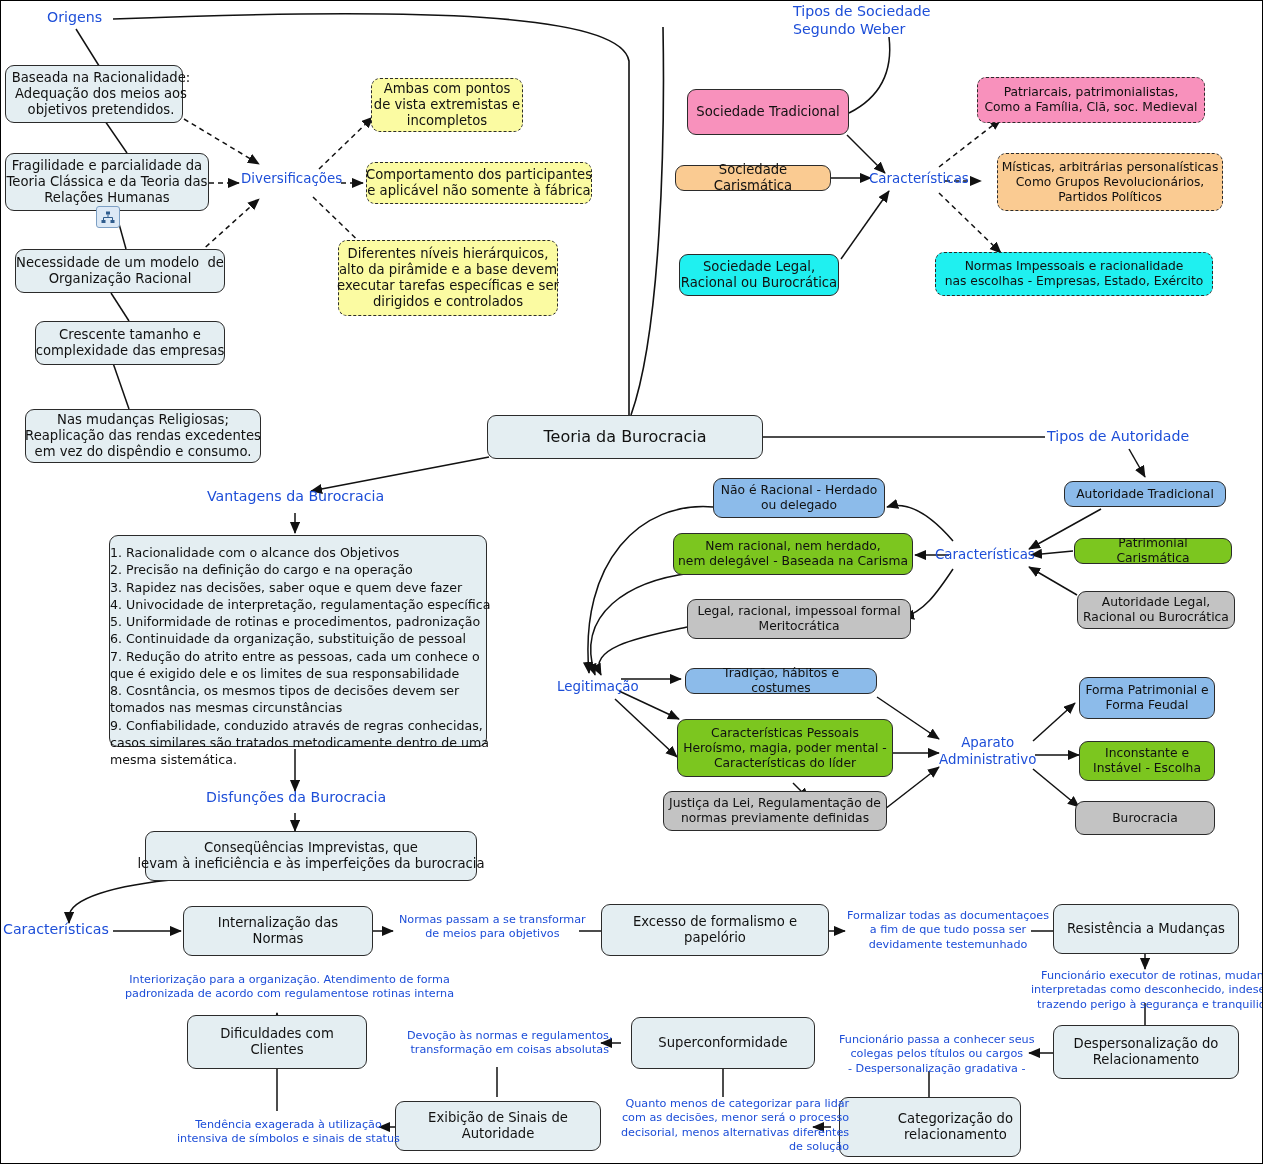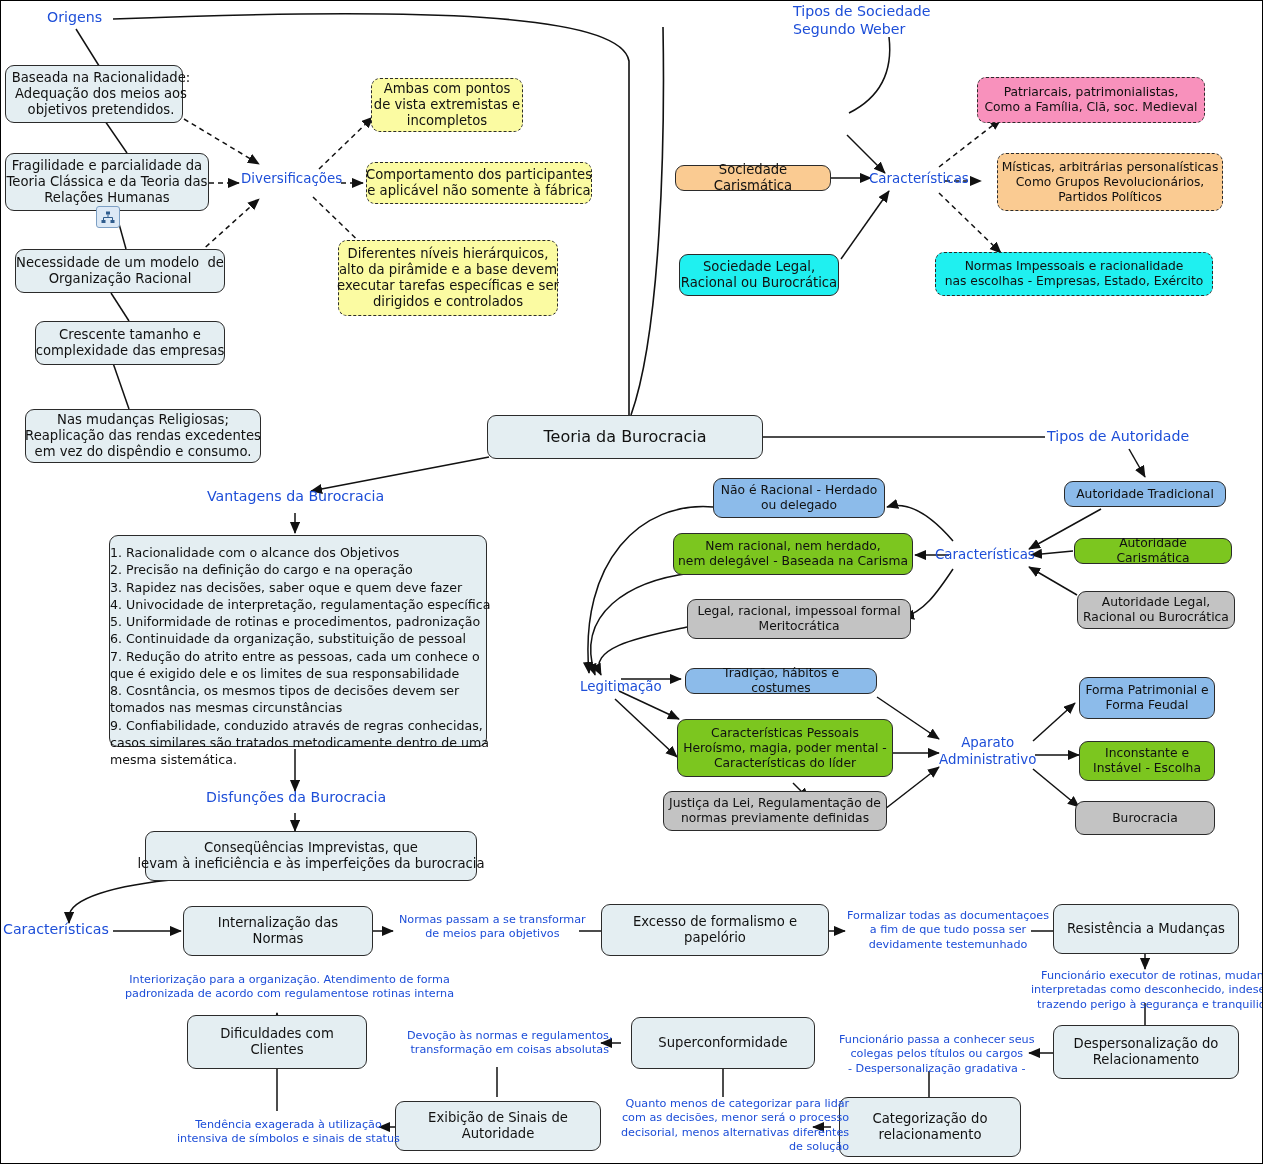--- a/index.html
+++ b/index.html
@@ -190,20 +190,23 @@
   <div class="node yellow dashed" style="left:337px;top:239px;width:220px;height:76px;">
     <span style="white-space: pre;">Diferentes níveis hierárquicos,
 alto da pirâmide e a base devem
 executar tarefas específicas e ser
 dirigidos e controlados</span>
   </div>
 
   <div class="plain label" style="left: 792px; top: 2px; white-space: pre;">Tipos de Sociedade
 Segundo Weber</div>
 
+  <div class="node pink" style="left:686px;top:88px;width:162px;height:46px;">
+    <span>Sociedade Tradicional</span>
+  </div>
 
   <div class="node orange" style="left:674px;top:164px;width:156px;height:26px;">
     <span>Sociedade Carismática</span>
   </div>
 
   <div class="node cyan" style="left:678px;top:253px;width:160px;height:42px;">
     <span style="white-space: pre;">Sociedade Legal,
 Racional ou Burocrática</span>
   </div>
 
@@ -247,21 +250,21 @@
     <div>mesma sistemática.</div>
   </div>
 
   <div class="plain label" style="left:1046px;top:427px;">Tipos de Autoridade</div>
 
   <div class="node blue sm" style="left:1063px;top:480px;width:162px;height:26px;">
     <span>Autoridade Tradicional</span>
   </div>
 
   <div class="node green sm" style="left:1073px;top:537px;width:158px;height:26px;">
-    <span>Autoridade Carismática</span>
+    <span>Patrimonial Carismática</span>
   </div>
 
   <div class="node grey sm" style="left:1076px;top:590px;width:158px;height:38px;">
     <span style="white-space: pre;">Autoridade Legal,
 Racional ou Burocrática</span>
   </div>
 
   <div class="plain" style="left:934px;top:546px;">Características</div>
 
   <div class="node blue sm" style="left:712px;top:477px;width:172px;height:40px;">
@@ -272,21 +275,21 @@
   <div class="node green sm" style="left:672px;top:532px;width:240px;height:42px;">
     <span style="white-space: pre;">Nem racional, nem herdado,
 nem delegável - Baseada na Carisma</span>
   </div>
 
   <div class="node grey sm" style="left:686px;top:598px;width:224px;height:40px;">
     <span style="white-space: pre;">Legal, racional, impessoal formal
 Meritocrática</span>
   </div>
 
-  <div class="plain" style="left:556px;top:678px;margin-left:23px;">Legitimação</div>
+  <div class="plain" style="left:556px;top:678px;">Legitimação</div>
 
   <div class="node blue sm" style="left:684px;top:667px;width:192px;height:26px;">
     <span>Tradição, hábitos e costumes</span>
   </div>
 
   <div class="node green sm" style="left:676px;top:718px;width:216px;height:58px;">
     <span style="white-space: pre;">Características Pessoais
 Heroísmo, magia, poder mental -
 Características do líder</span>
   </div>
@@ -350,21 +353,21 @@
 
   <div class="node" style="left:1052px;top:1024px;width:186px;height:54px;">
     <span style="white-space: pre;">Despersonalização do
 Relacionamento</span>
   </div>
 
   <div class="plain small" style="left: 838px; top: 1032px; text-align: center; white-space: pre;">Funcionário passa a conhecer seus
 colegas pelos títulos ou cargos
 - Despersonalização gradativa -</div>
 
-  <div class="node" style="left:838px;top:1096px;width:182px;height:60px;">
+  <div class="node" style="left:838px;top:1096px;width:182px;height:60px;justify-content:flex-end;">
     <span style="white-space: pre;">Categorização do
 relacionamento</span>
   </div>
 
   <div class="plain small" style="left: 620px; top: 1096px; text-align: right; white-space: pre;">Quanto menos de categorizar para lidar
 com as decisões, menor será o processo
 decisorial, menos alternativas diferentes
 de solução</div>
 
   <div class="node" style="left:630px;top:1016px;width:184px;height:52px;">

